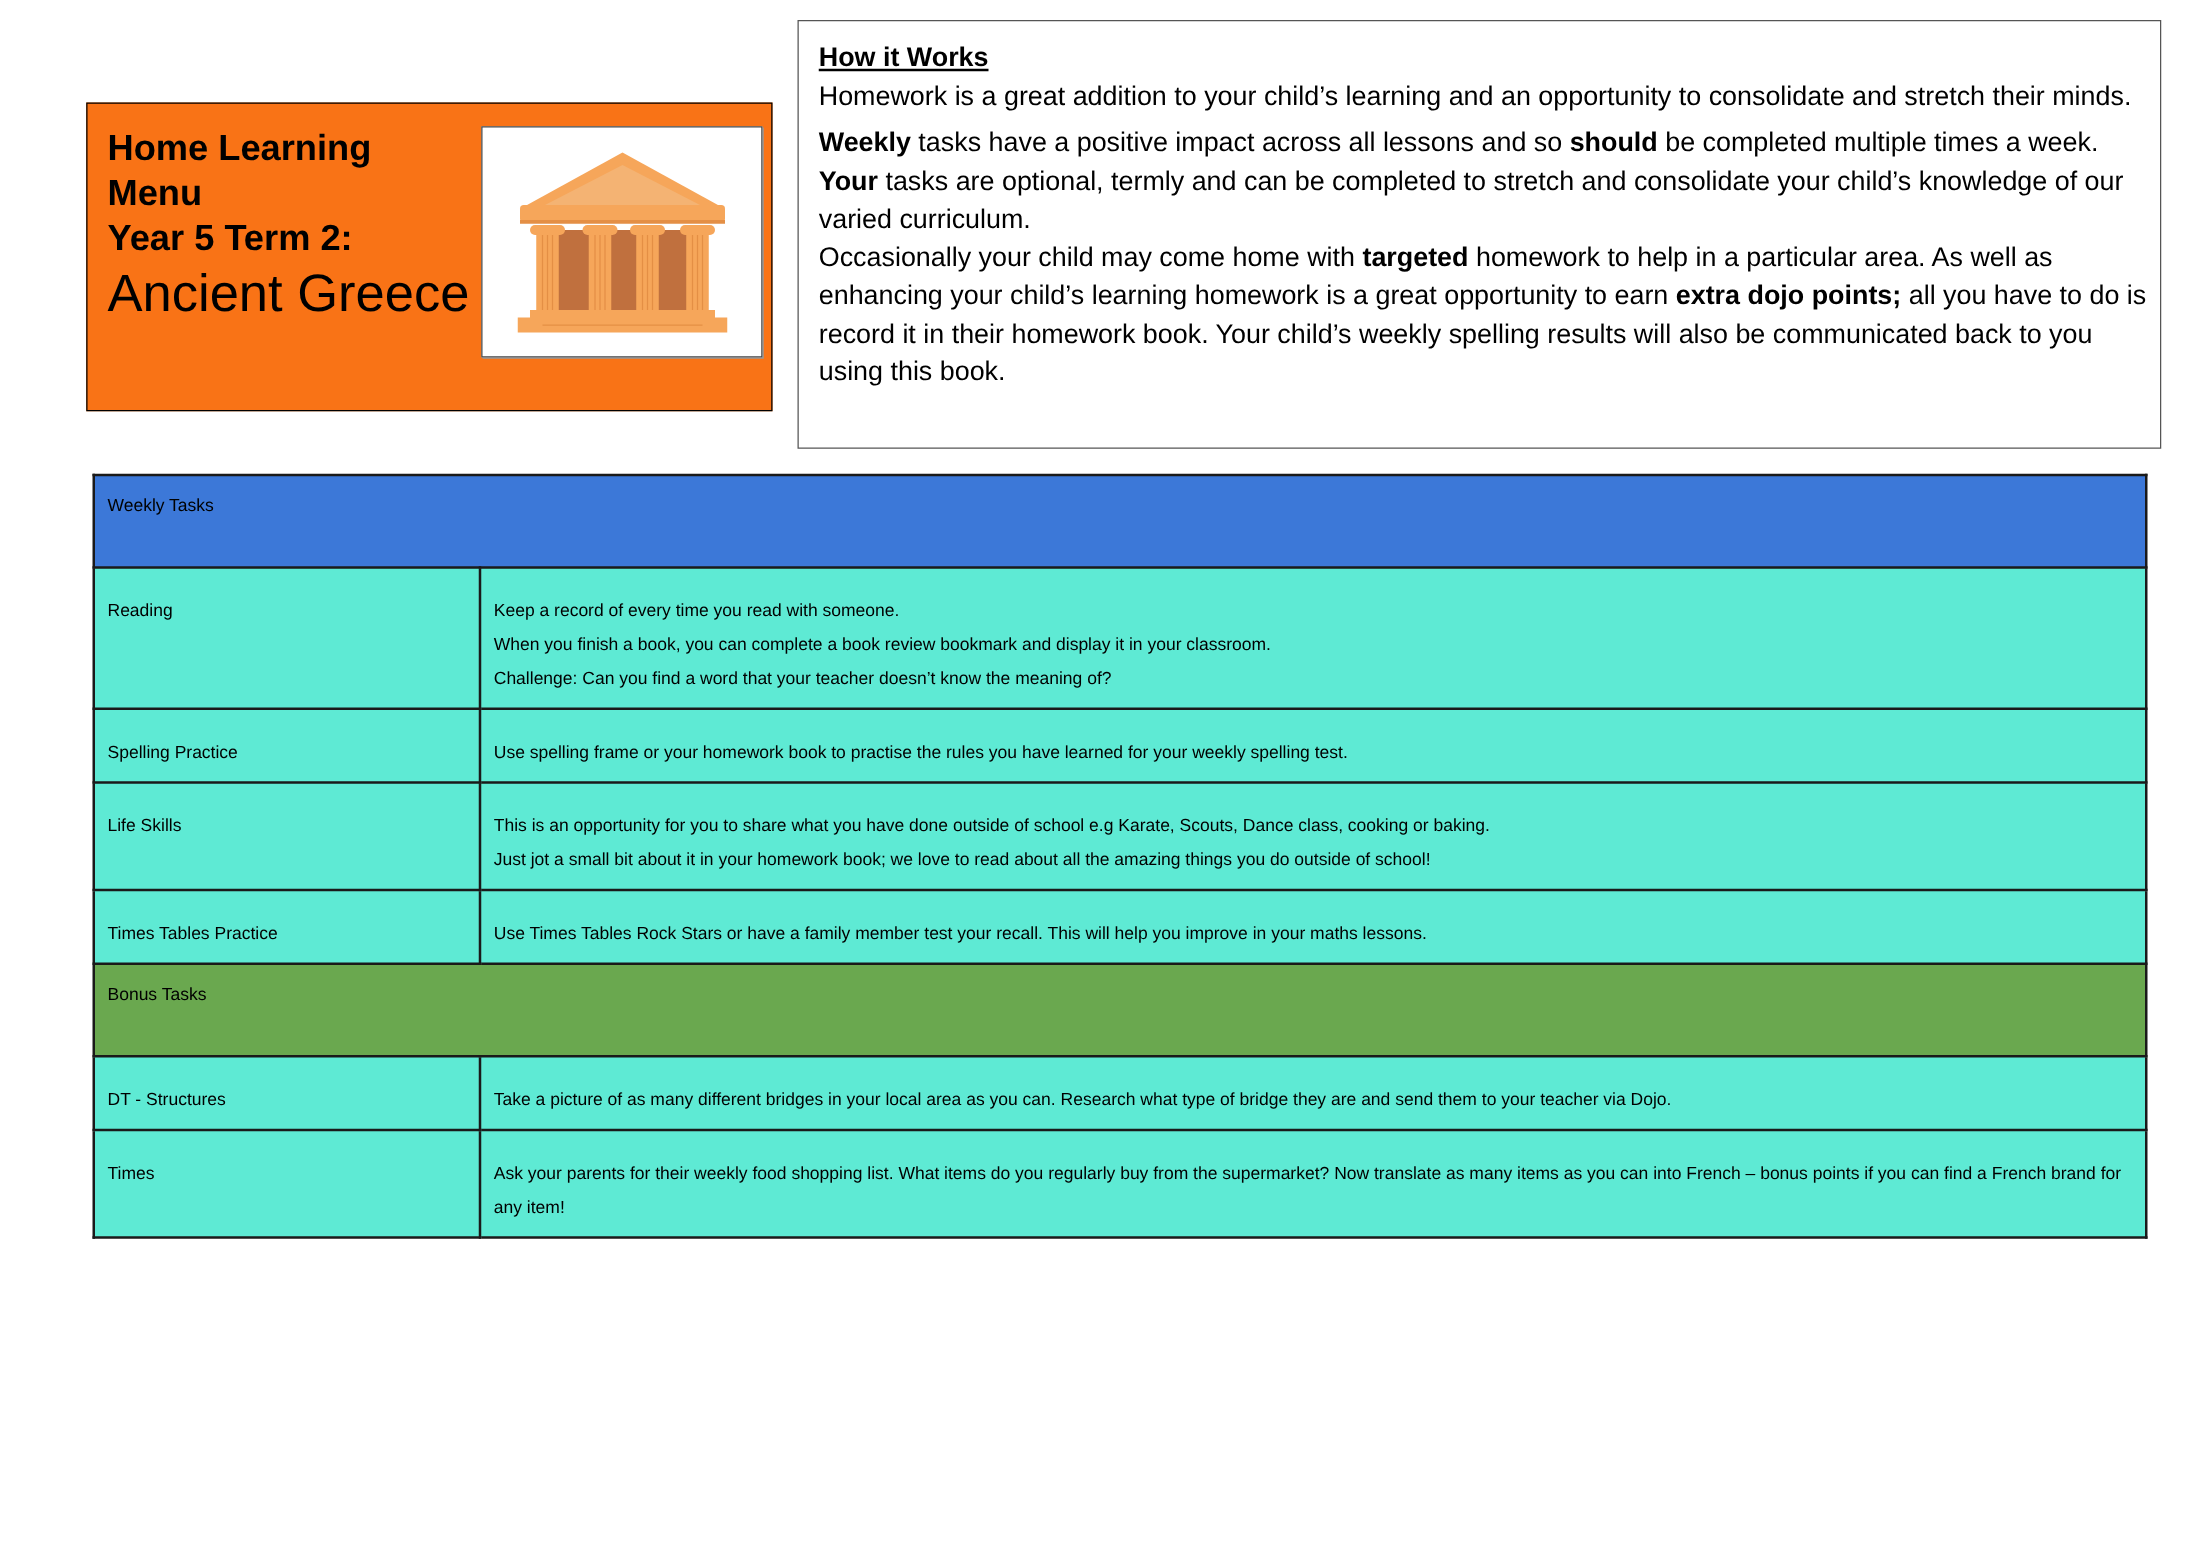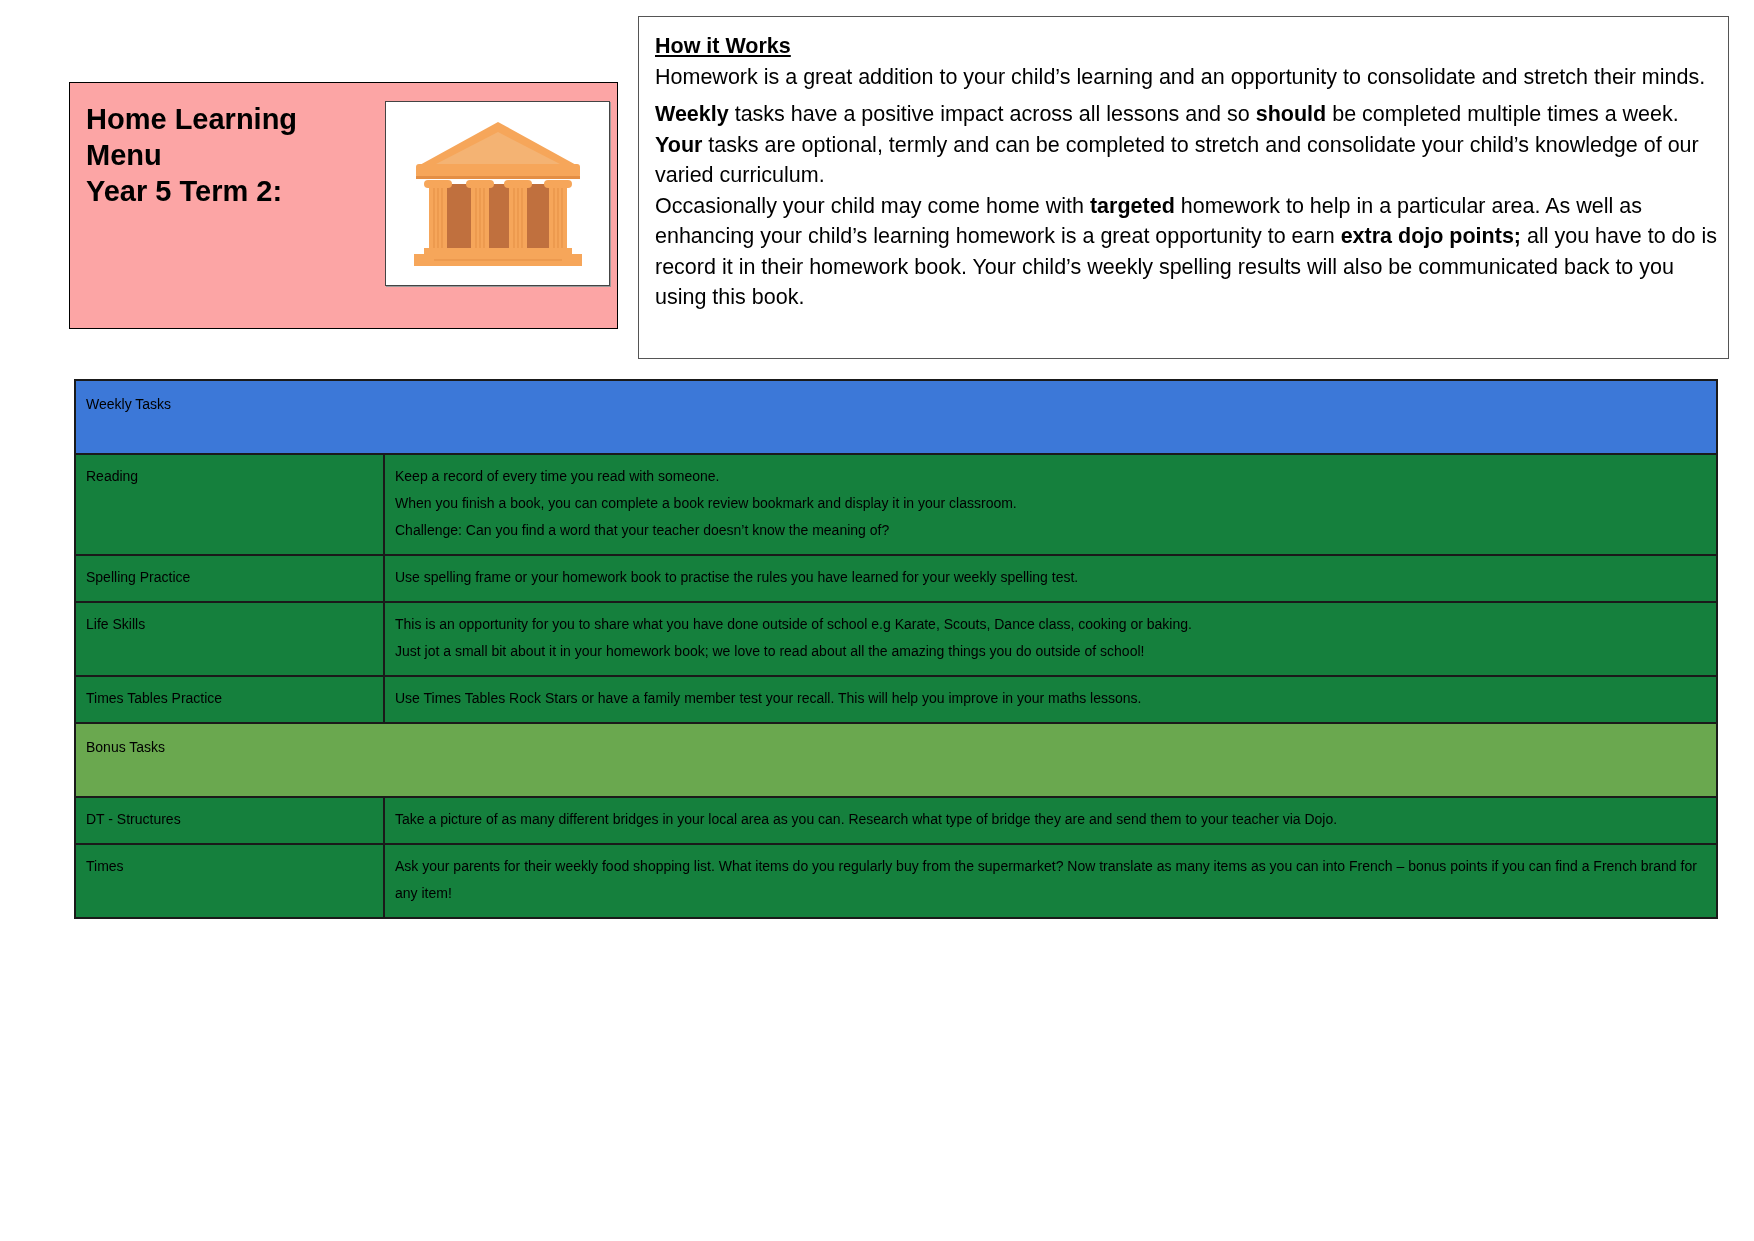--- a/index.html
+++ b/index.html
@@ -1,20 +1,20 @@
 <!DOCTYPE html>
 <html><head>
 <meta charset="utf-8">
 <style>
   html, body { margin: 0; padding: 0; background: #ffffff; }
   body { width: 1754px; height: 1241px; position: relative; overflow: hidden; font-family: "Liberation Sans", sans-serif; color: #000; }
 
   .title-box {
     position: absolute; left: 69px; top: 82px; width: 549px; height: 247px;
-    border: 1.5px solid #000; box-sizing: border-box; background: #fca5a5;
+    border: 1.5px solid #000; box-sizing: border-box; background: #f97316;
   }
   .title-text { position: absolute; left: 16px; top: 18px; width: 290px; }
   .title-text .bold { font-weight: bold; font-size: 29px; line-height: 36px; }
   .title-text .big { font-size: 42px; line-height: 48px; margin-top: 2px; }
   .image-box {
     position: absolute; left: 315px; top: 18px; width: 225px; height: 185px;
     border: 1px solid #444; box-sizing: border-box; background: #fff;
     box-shadow: 1px 1px 0 #999;
   }
   .image-box svg { position: absolute; left: 28px; top: 18px; }
@@ -28,37 +28,38 @@
   .how-box .how-title { font-weight: bold; text-decoration: underline; }
   .how-box p { margin: 0; }
   .how-box p.gap { margin-top: 7px; }
   .how-box b { font-weight: bold; }
 
   table.tasks {
     position: absolute; left: 74px; top: 379px; width: 1644px;
     border-collapse: collapse; font-size: 14px; line-height: 27px;
   }
   table.tasks td {
-    border: 2px solid #1a1a1a; vertical-align: top; padding: 8px 10px 10px 10px;
-    background: #15803d;
+    border: 2px solid #1a1a1a; vertical-align: top; padding: 20px 10px 10px 10px;
+    background: #5eead4;
   }
   table.tasks td.label { width: 287px; }
   table.tasks tr.section td { padding: 10px 10px; height: 52px; }
   table.tasks tr.section.weekly td { background: #3c78d8; }
   table.tasks tr.section.bonus td { background: #6aa84f; }
   table.tasks .line { display: block; }
 </style>
 </head>
 <body>
 
 <div class="title-box">
   <div class="title-text">
     <div class="bold">Home Learning</div>
     <div class="bold">Menu</div>
     <div class="bold">Year 5 Term 2:</div>
+    <div class="big">Ancient Greece</div>
   </div>
   <div class="image-box">
     <svg width="168" height="148" viewBox="0 0 168 148">
 
       <polygon points="84,2 4,46 164,46" fill="#f6a65a"></polygon>
       <polygon points="84,12 22,44 146,44" fill="#f4b373"></polygon>
 
       <rect x="2" y="44" width="164" height="14" rx="3" fill="#f6a65a"></rect>
       <rect x="2" y="56" width="164" height="3" fill="#e48f45"></rect>
 

